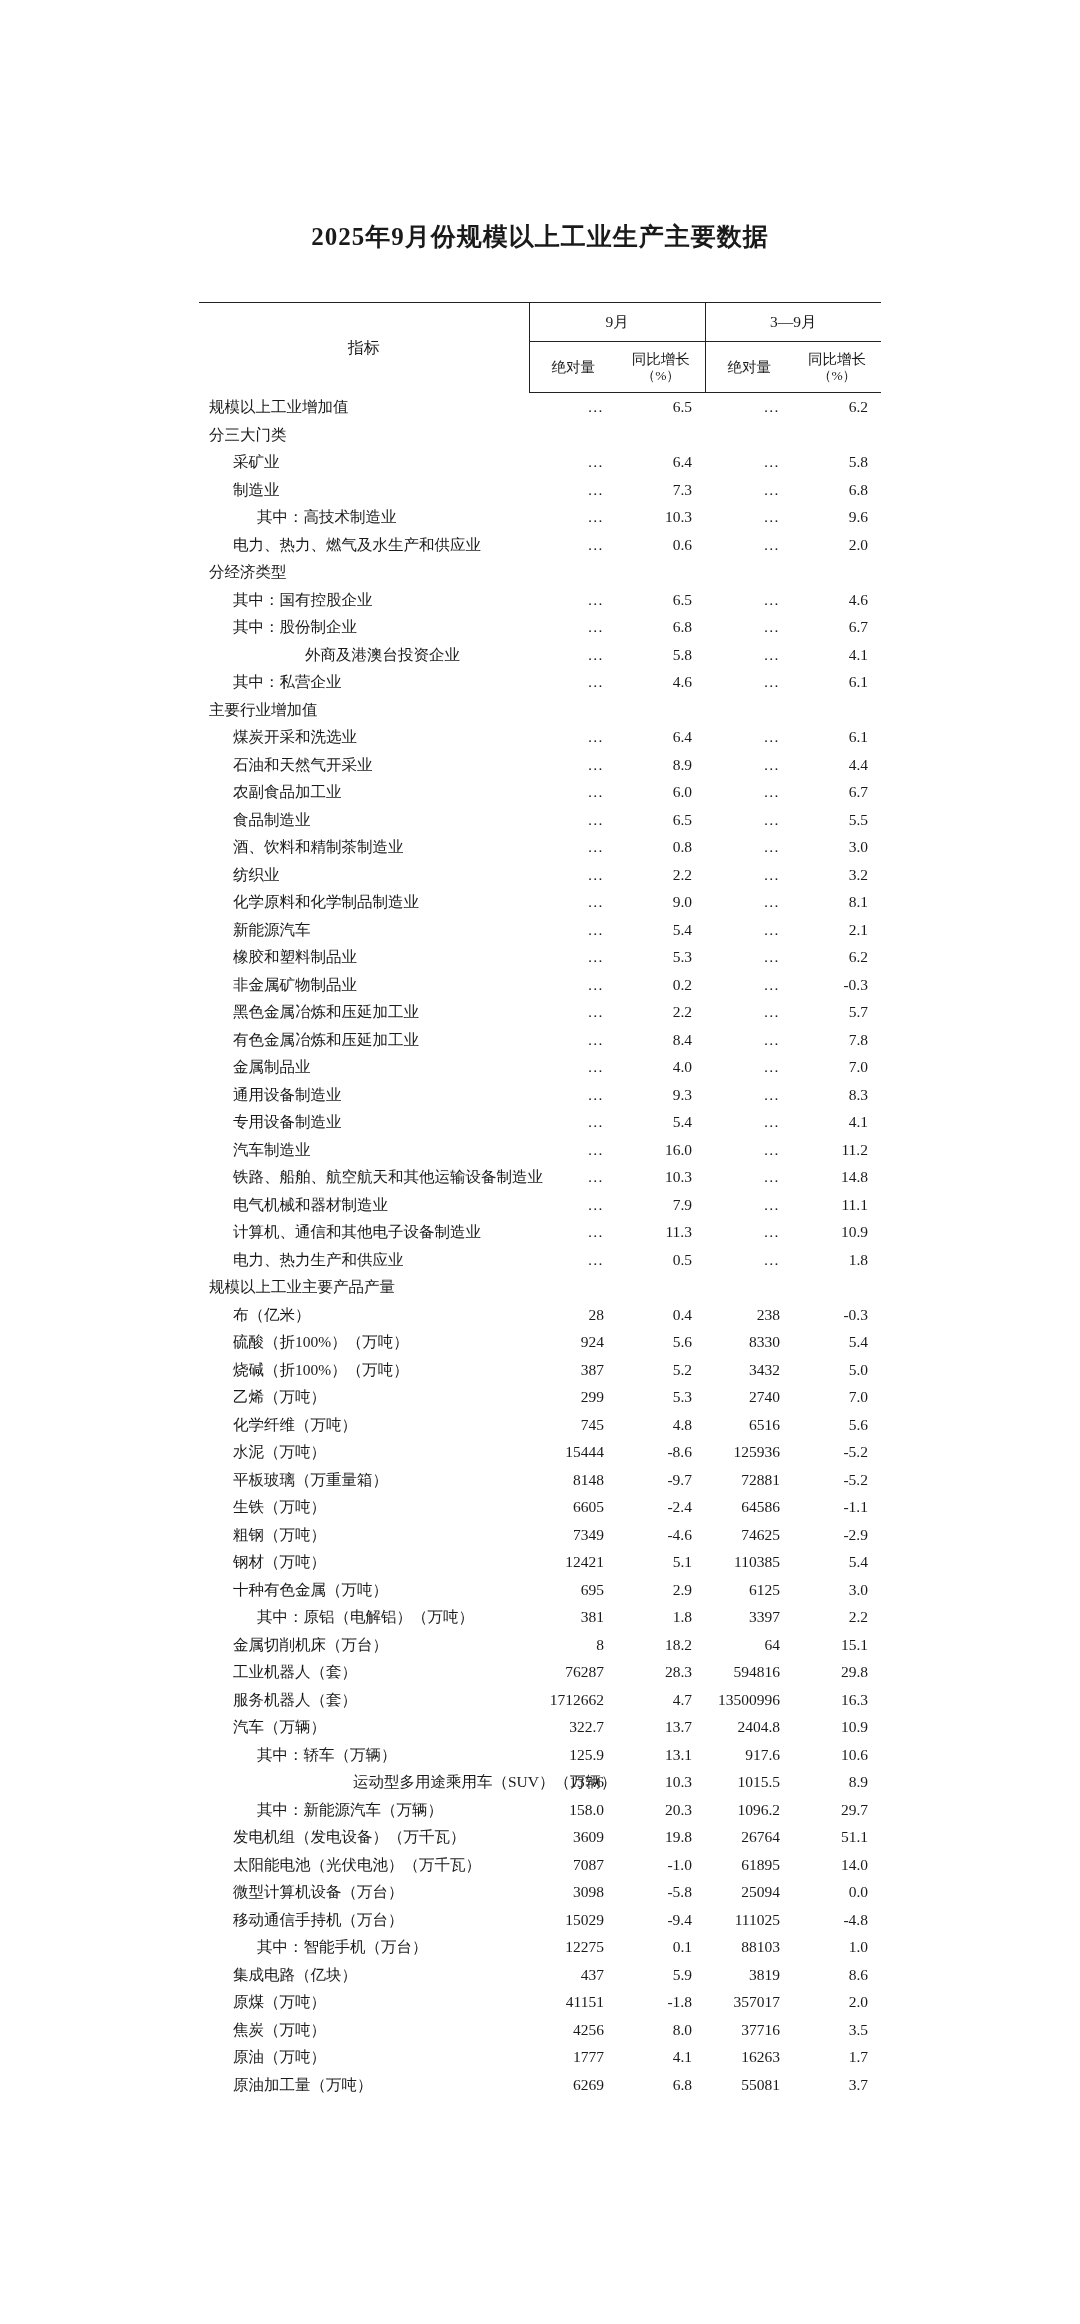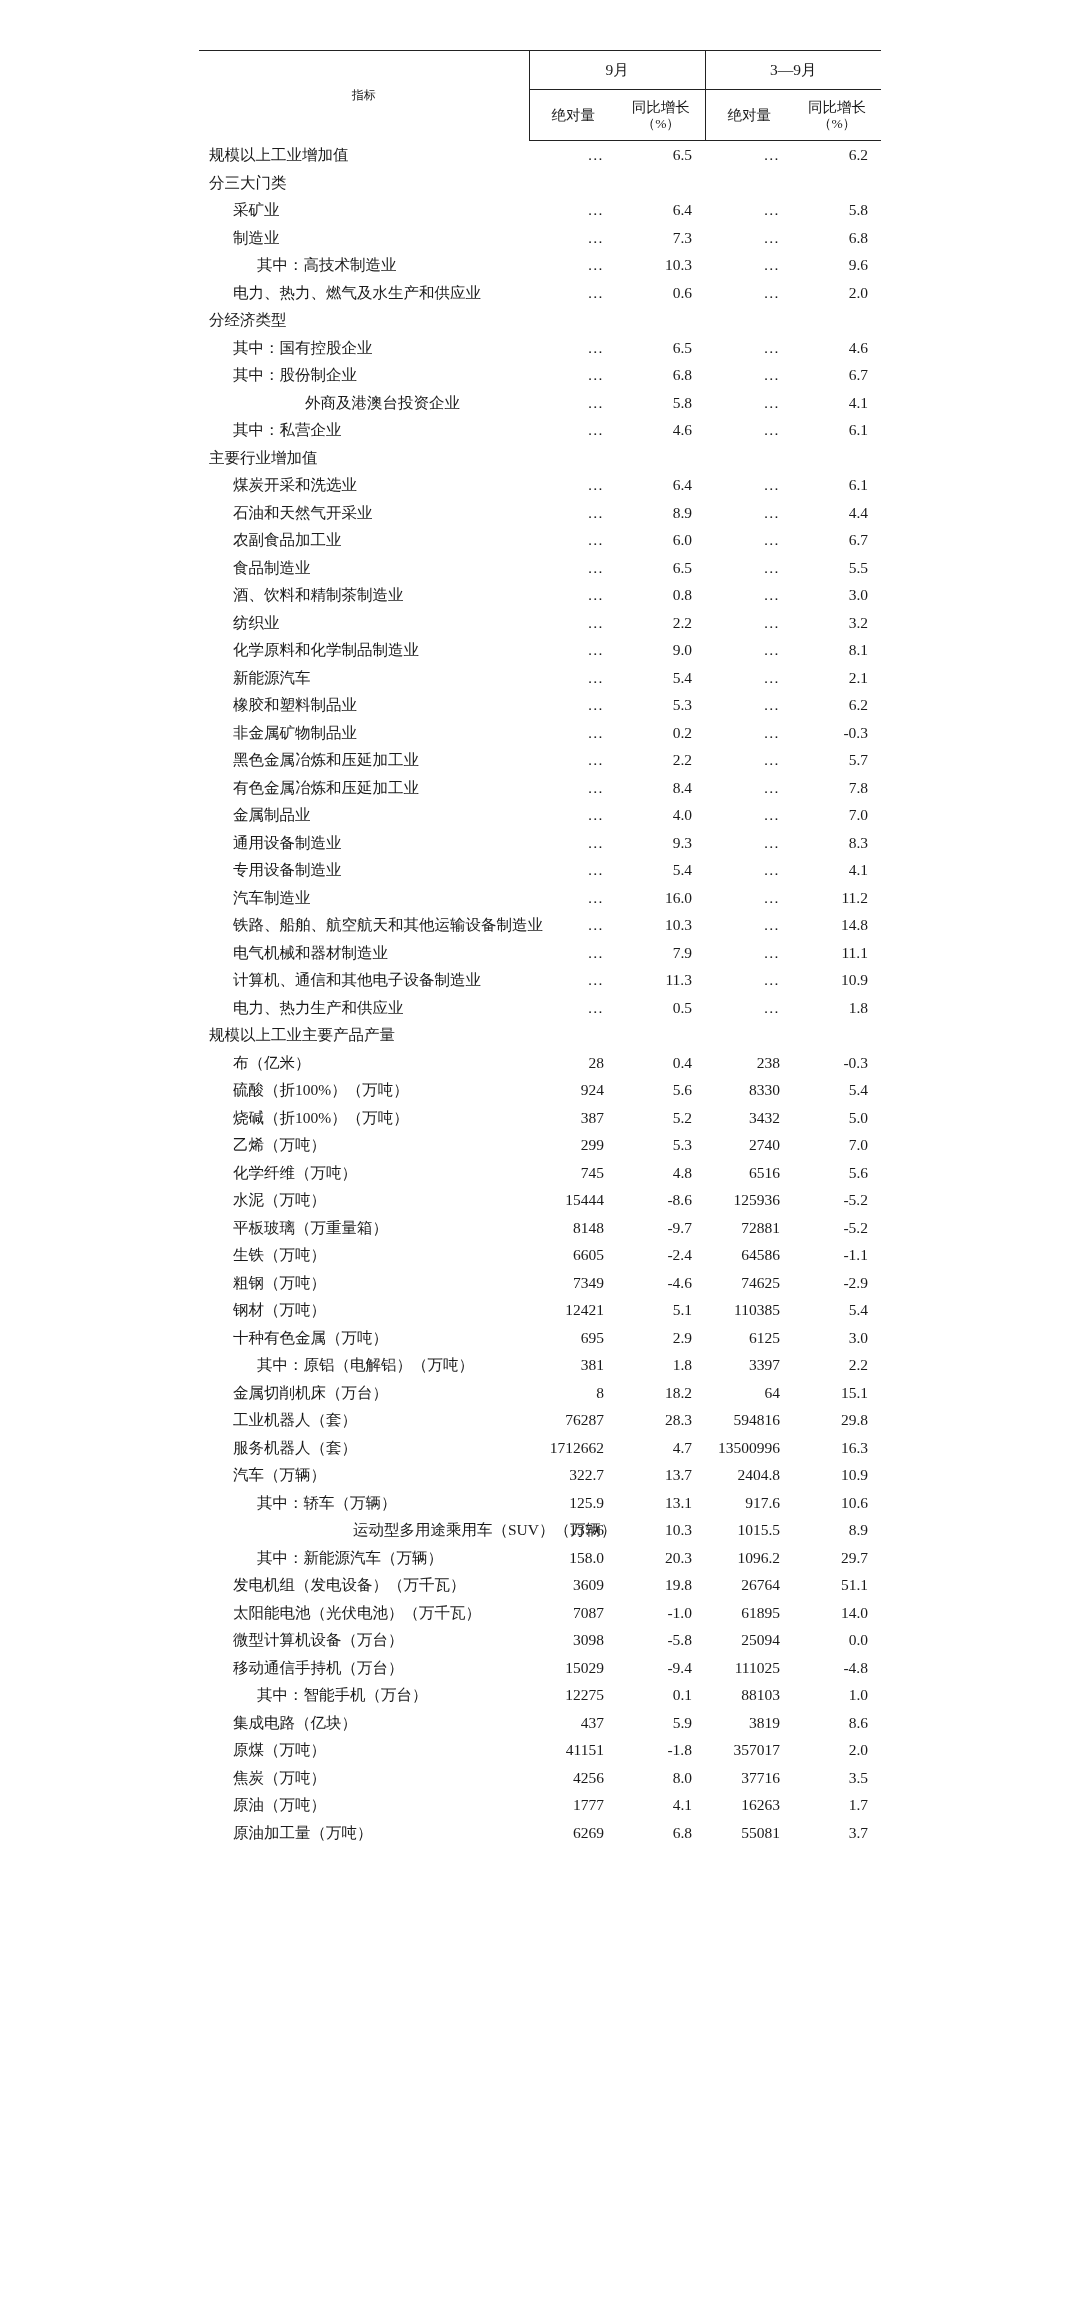--- a/index.html
+++ b/index.html
@@ -53,21 +53,21 @@
   .tbl-top-border { border-top: 1.6px solid #222; }
   .tbl-bot-border { border-bottom: 1.3px solid #222; }
   .vline-l { border-left: 1px solid #222; }
   .vline-r { border-right: 1px solid #222; }
   .hdr-top th.period {
     border-bottom: 1px solid #222;
     font-size: 15.5px;
     height: 30px;
   }
   .hdr-top th.indicator {
-    font-size: 12px;
+    font-size: 16px;
   }
   .hdr-sub th {
     font-size: 14.5px;
     height: 42px;
     text-align: center;
   }
   .hdr-sub th .sub2 {
     display: block;
     font-size: 13.5px;
   }
@@ -100,20 +100,21 @@
   .lv1 { padding-left: 34px; }
   .lv2 { padding-left: 58px; }
   .lv3 { padding-left: 106px; font-family: Liberation Serif, serif; }
   .lv4 { padding-left: 154px; }
 </style>
 </head>
 <body>
 
 <div class="page">
 
+  <div class="title">2025年9月份规模以上工业生产主要数据</div>
 
   <div class="table-wrap">
     <table class="data">
       <colgroup>
         <col class="c-ind">
         <col class="c-abs">
         <col class="c-yoy">
         <col class="c-abs">
         <col class="c-yoy">
       </colgroup>

